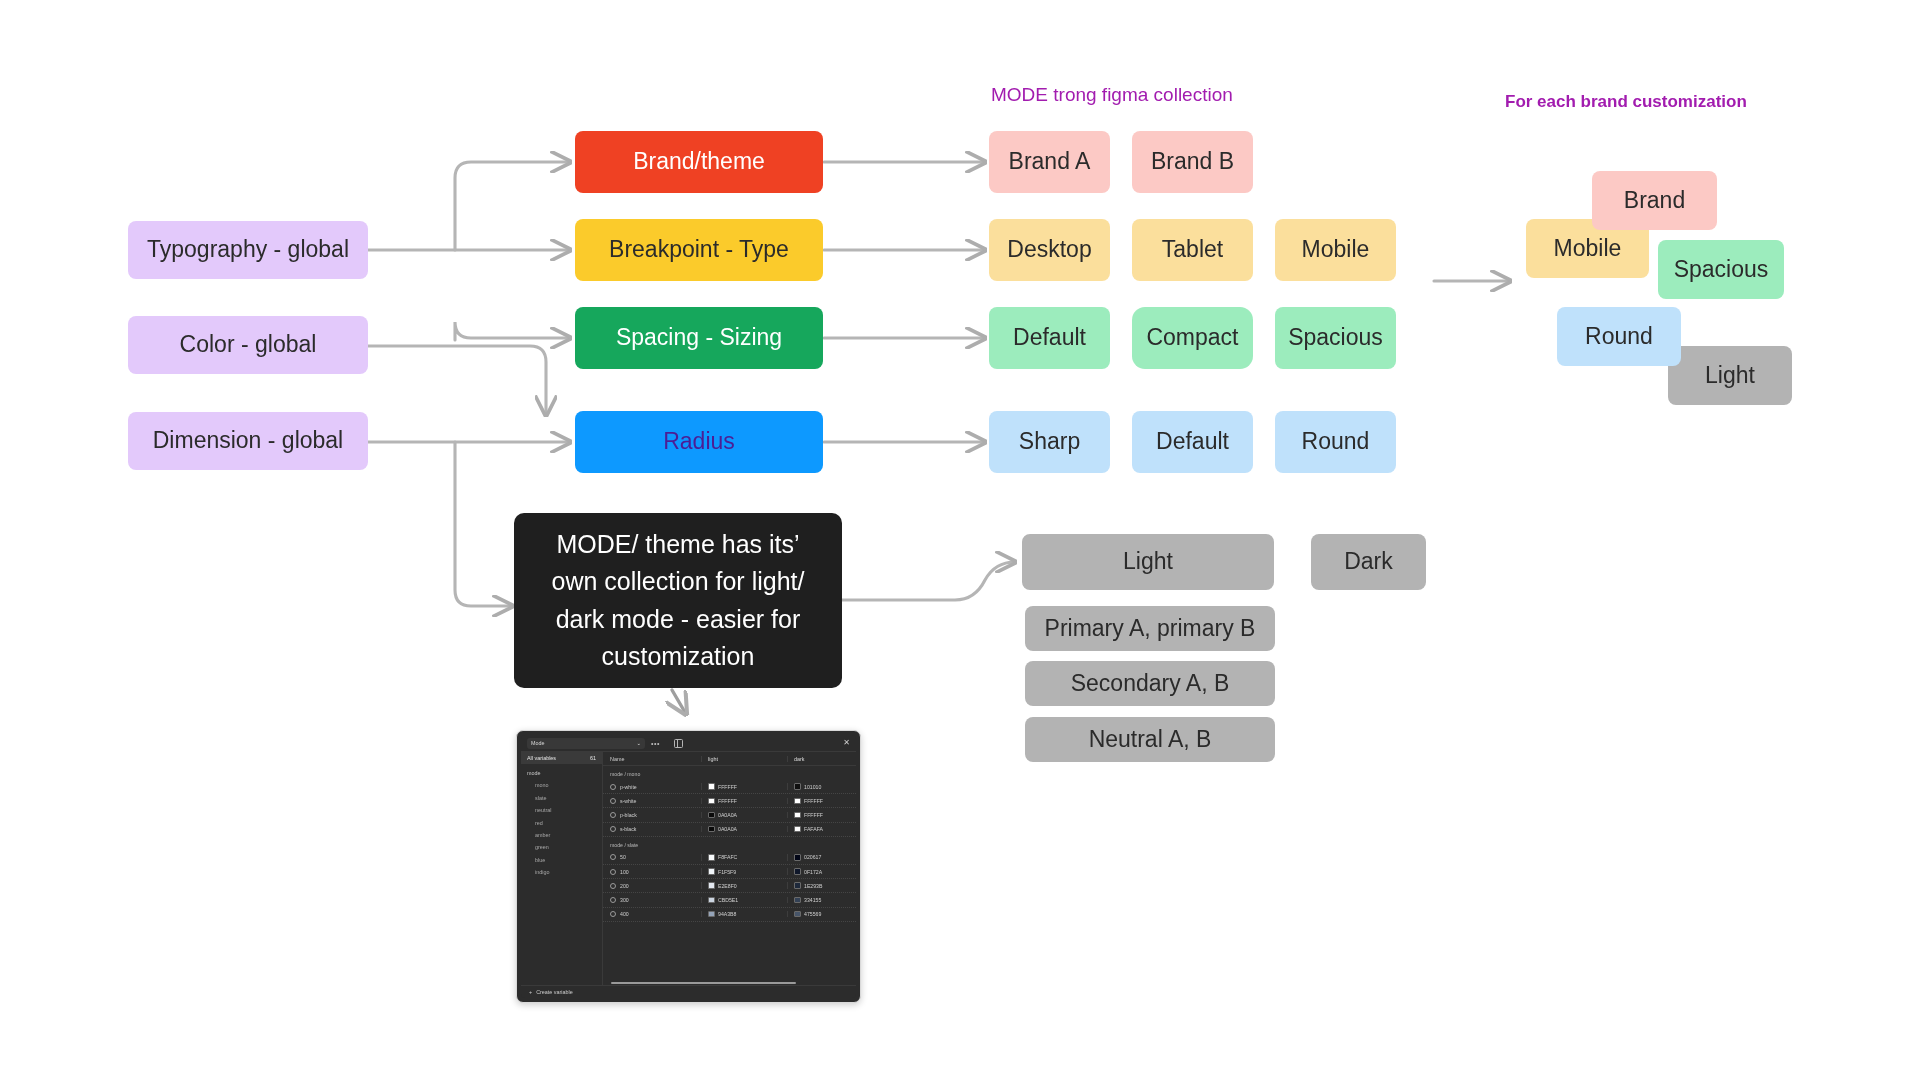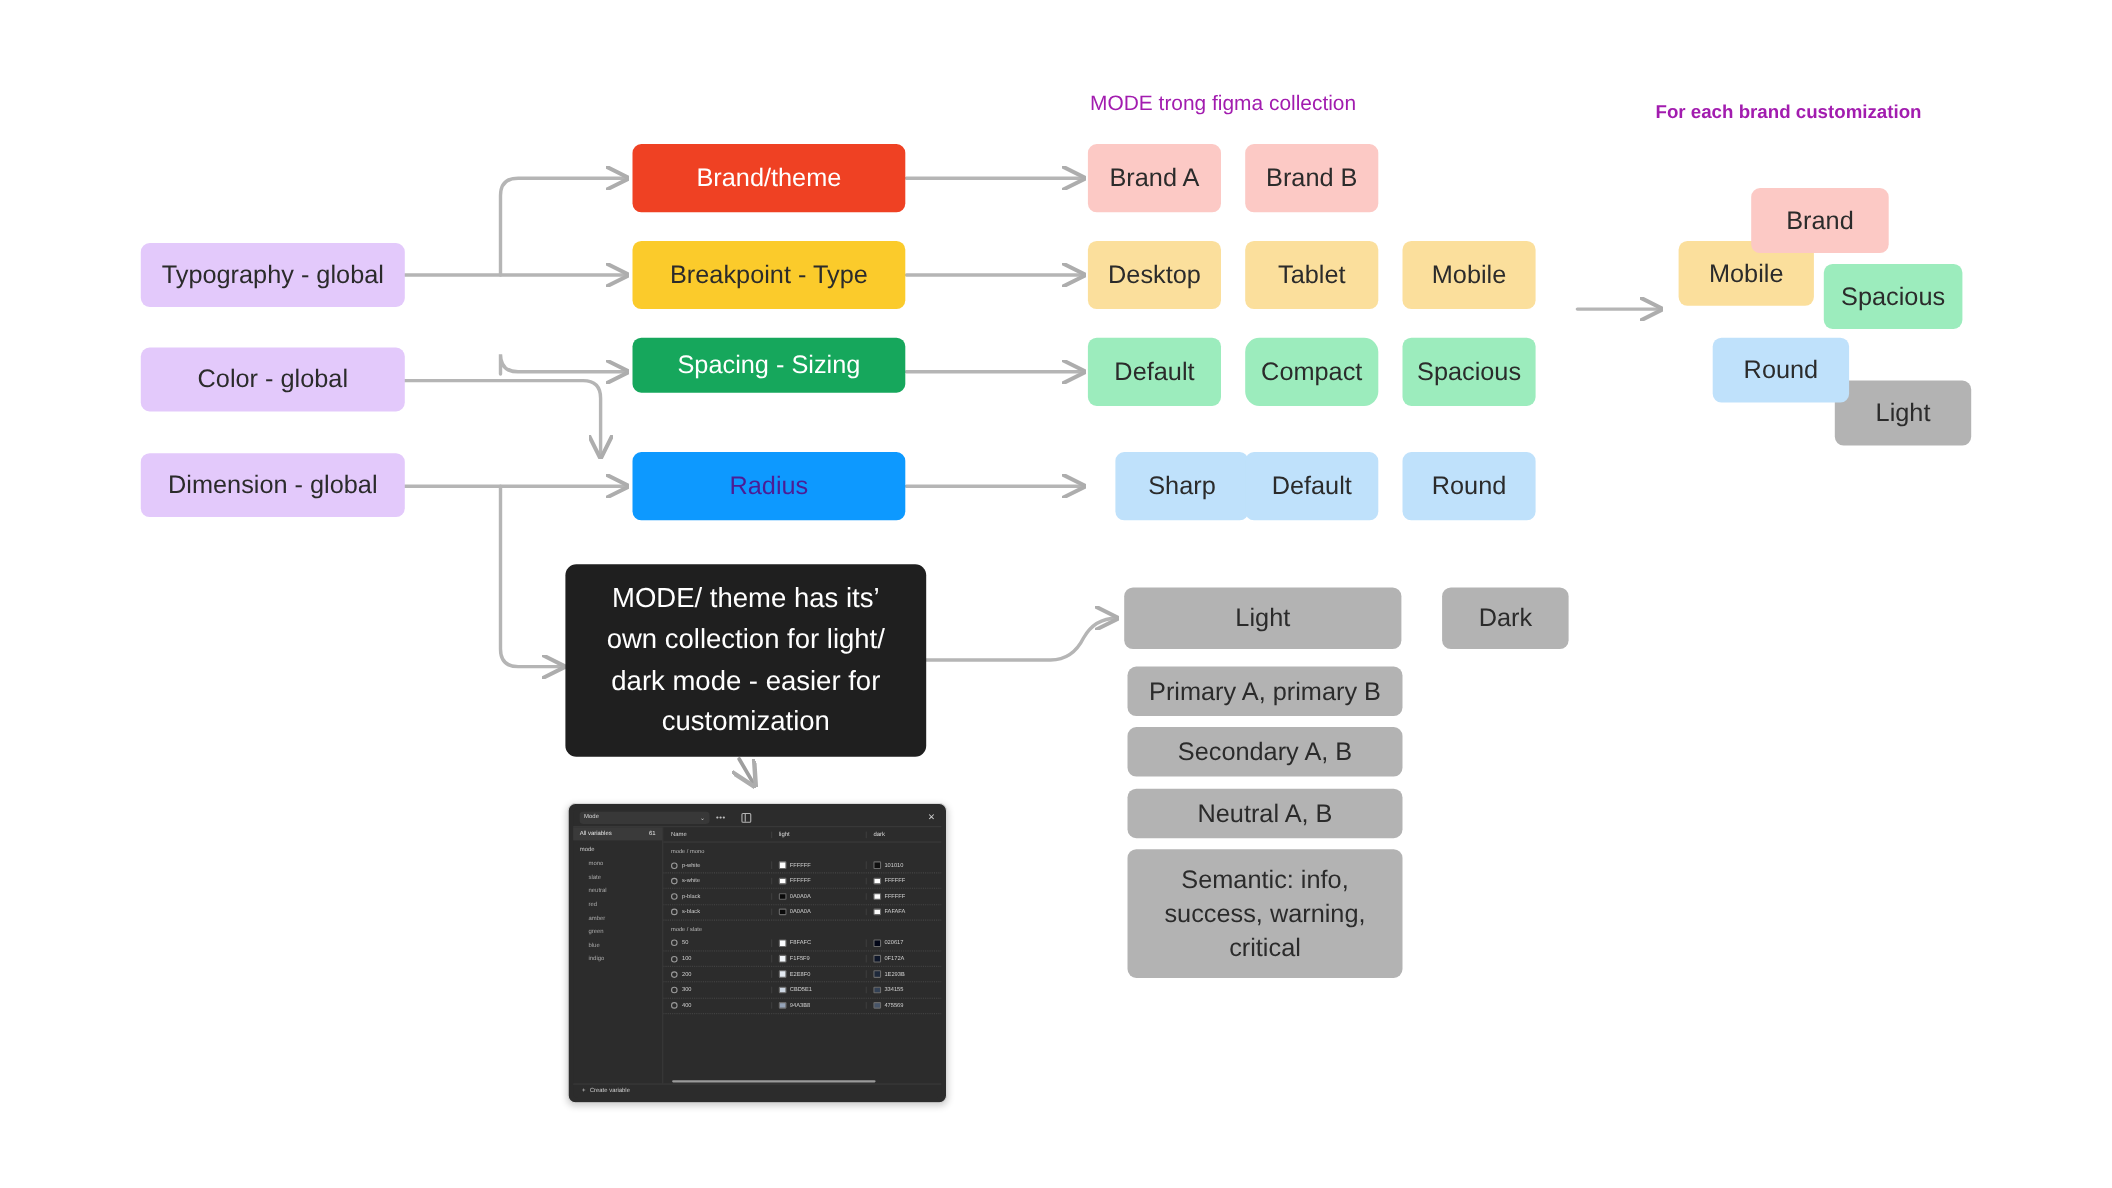--- a/index.html
+++ b/index.html
@@ -178,52 +178,49 @@
 
   <div class="label" style="left:991px; top:84px;">MODE trong figma collection</div>
   <div class="label big" style="left:1505px; top:92px;">For each brand customization</div>
 
   <div class="node n-global" style="left:128px; top:221px; width:240px; height:58px;">Typography - global</div>
   <div class="node n-global" style="left:128px; top:316px; width:240px; height:58px;">Color - global</div>
   <div class="node n-global" style="left:128px; top:412px; width:240px; height:58px;">Dimension - global</div>
 
   <div class="node n-brandtheme" style="left:575px; top:131px; width:248px; height:62px;">Brand/theme</div>
   <div class="node n-breakpoint" style="left:575px; top:219px; width:248px; height:62px;">Breakpoint - Type</div>
-  <div class="node n-spacing" style="left:575px; top:307px; width:248px; height:50px;text-align:right;">Spacing - Sizing</div>
+  <div class="node n-spacing" style="left:575px; top:307px; width:248px; height:62px;text-align:right;">Spacing - Sizing</div>
   <div class="node n-radius" style="left:575px; top:411px; width:248px; height:62px;">Radius</div>
 
   <div class="node n-black" style="left:514px; top:513px; width:328px; height:175px;">MODE/ theme has its’
 own collection for light/
 dark mode - easier for
 customization</div>
 
   <div class="node p-red" style="left:989px; top:131px; width:121px; height:62px;">Brand A</div>
   <div class="node p-red" style="left:1132px; top:131px; width:121px; height:62px;">Brand B</div>
 
   <div class="node p-yellow" style="left:989px; top:219px; width:121px; height:62px;">Desktop</div>
   <div class="node p-yellow" style="left:1132px; top:219px; width:121px; height:62px;">Tablet</div>
   <div class="node p-yellow" style="left:1275px; top:219px; width:121px; height:62px;">Mobile</div>
 
   <div class="node p-green" style="left:989px; top:307px; width:121px; height:62px;">Default</div>
   <div class="node p-green" style="left:1132px; top:307px; width:121px; height:62px;border-radius:13px;">Compact</div>
   <div class="node p-green" style="left:1275px; top:307px; width:121px; height:62px;">Spacious</div>
 
-  <div class="node p-blue" style="left:1014px; top:411px; width:121px; height:62px;text-align:right;">Sharp</div>
+  <div class="node p-blue" style="left:989px; top:411px; width:121px; height:62px;text-align:right;">Sharp</div>
   <div class="node p-blue" style="left:1132px; top:411px; width:121px; height:62px;">Default</div>
   <div class="node p-blue" style="left:1275px; top:411px; width:121px; height:62px;">Round</div>
 
   <div class="node p-grey" style="left:1022px; top:534px; width:252px; height:56px;">Light</div>
   <div class="node p-grey" style="left:1311px; top:534px; width:115px; height:56px;">Dark</div>
 
   <div class="node p-grey" style="left:1025px; top:606px; width:250px; height:45px;">Primary A, primary B</div>
   <div class="node p-grey" style="left:1025px; top:661px; width:250px; height:45px;">Secondary A, B</div>
   <div class="node p-grey" style="left:1025px; top:717px; width:250px; height:45px;">Neutral A, B</div>
-  <div class="node p-grey" style="left:1025px; top:772px; width:250px; height:117px;">Semantic: info,
-success, warning,
-critical</div>
 
   <div class="node" style="left:1592px; top:171px; width:125px; height:59px; background:#FCC9C5; z-index:5;">Brand</div>
   <div class="node" style="left:1526px; top:219px; width:123px; height:59px; background:#FBDF9C; z-index:4;">Mobile</div>
   <div class="node" style="left:1658px; top:240px; width:126px; height:59px; background:#9CECBD; z-index:3;">Spacious</div>
   <div class="node" style="left:1557px; top:307px; width:124px; height:59px; background:#BFE1FB; z-index:2;">Round</div>
   <div class="node" style="left:1668px; top:346px; width:124px; height:59px; background:#B3B3B3; z-index:1;">Light</div>
 
   <div id="figma">
     <div class="fg-inner">
       <div class="fg-top">

